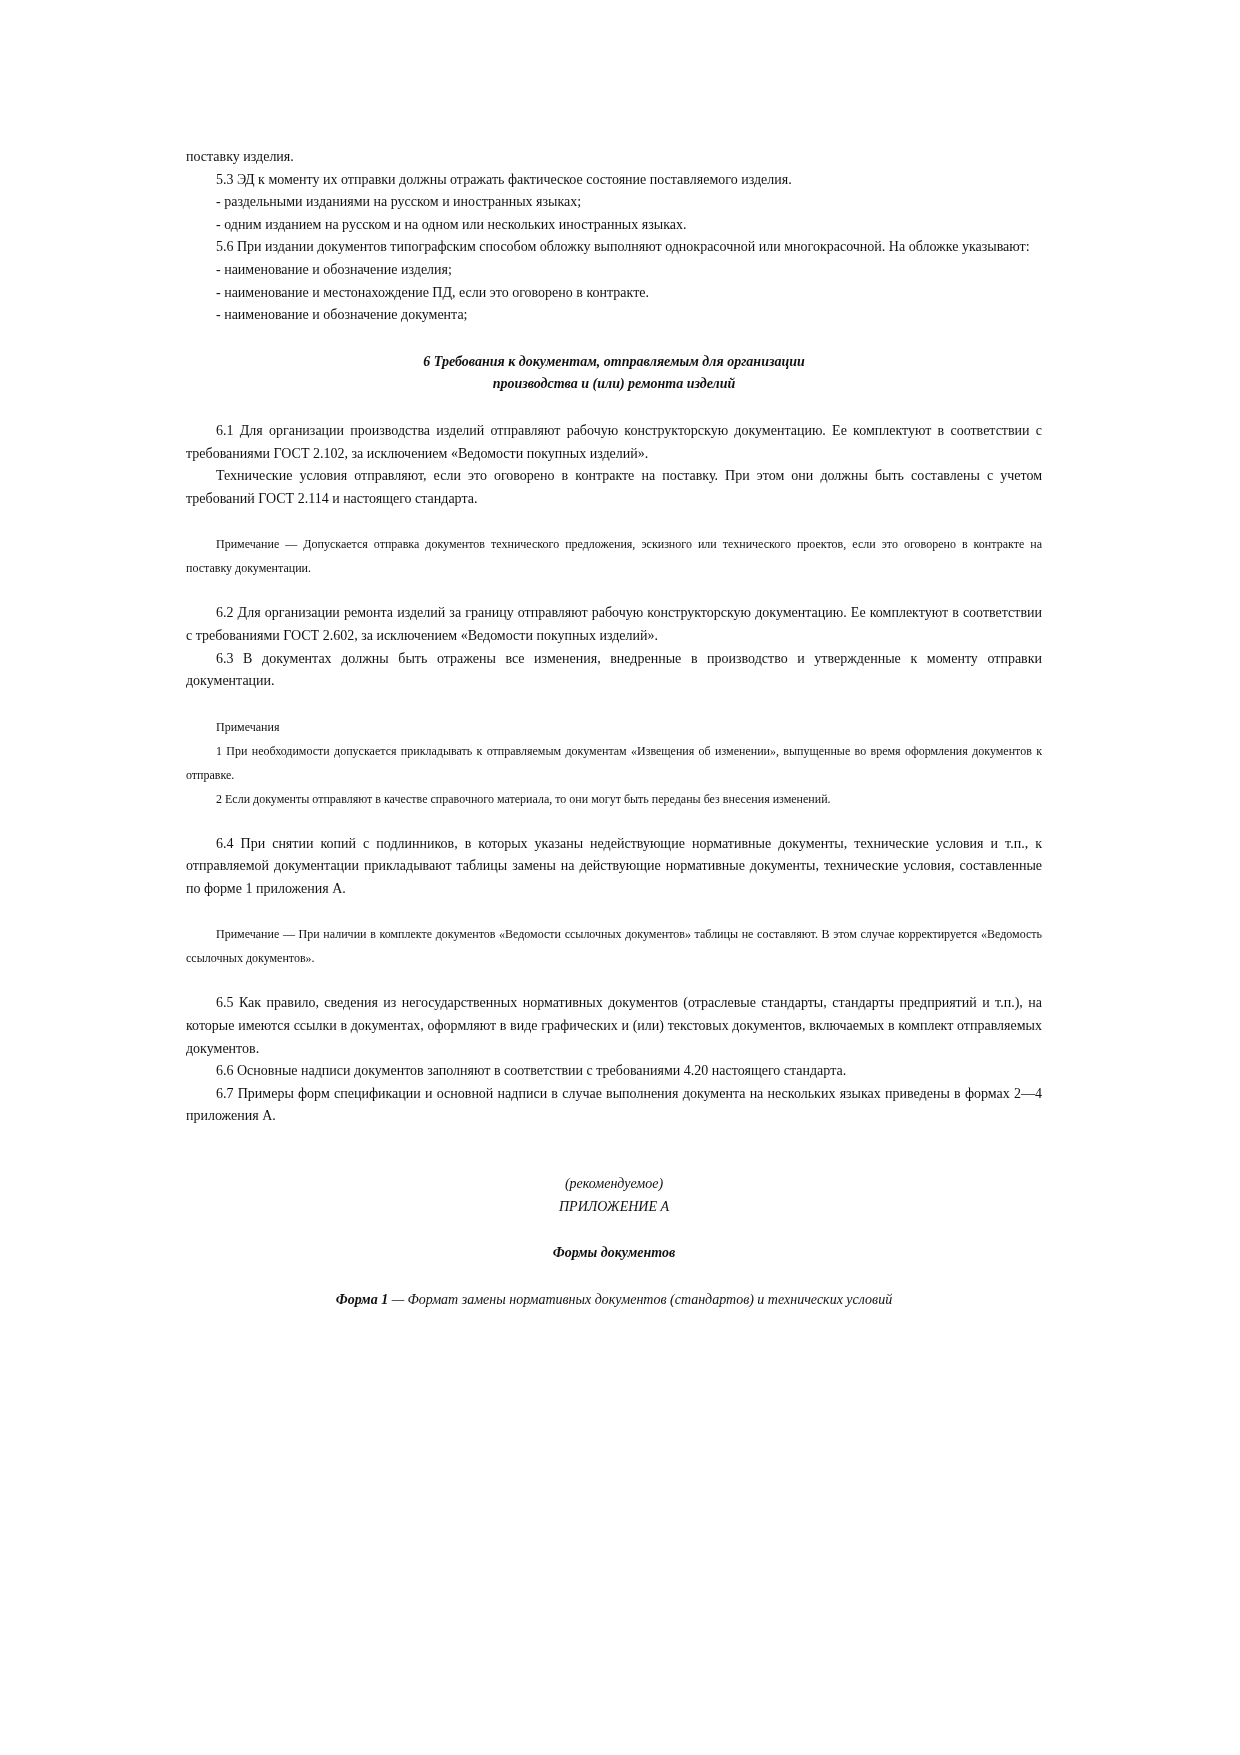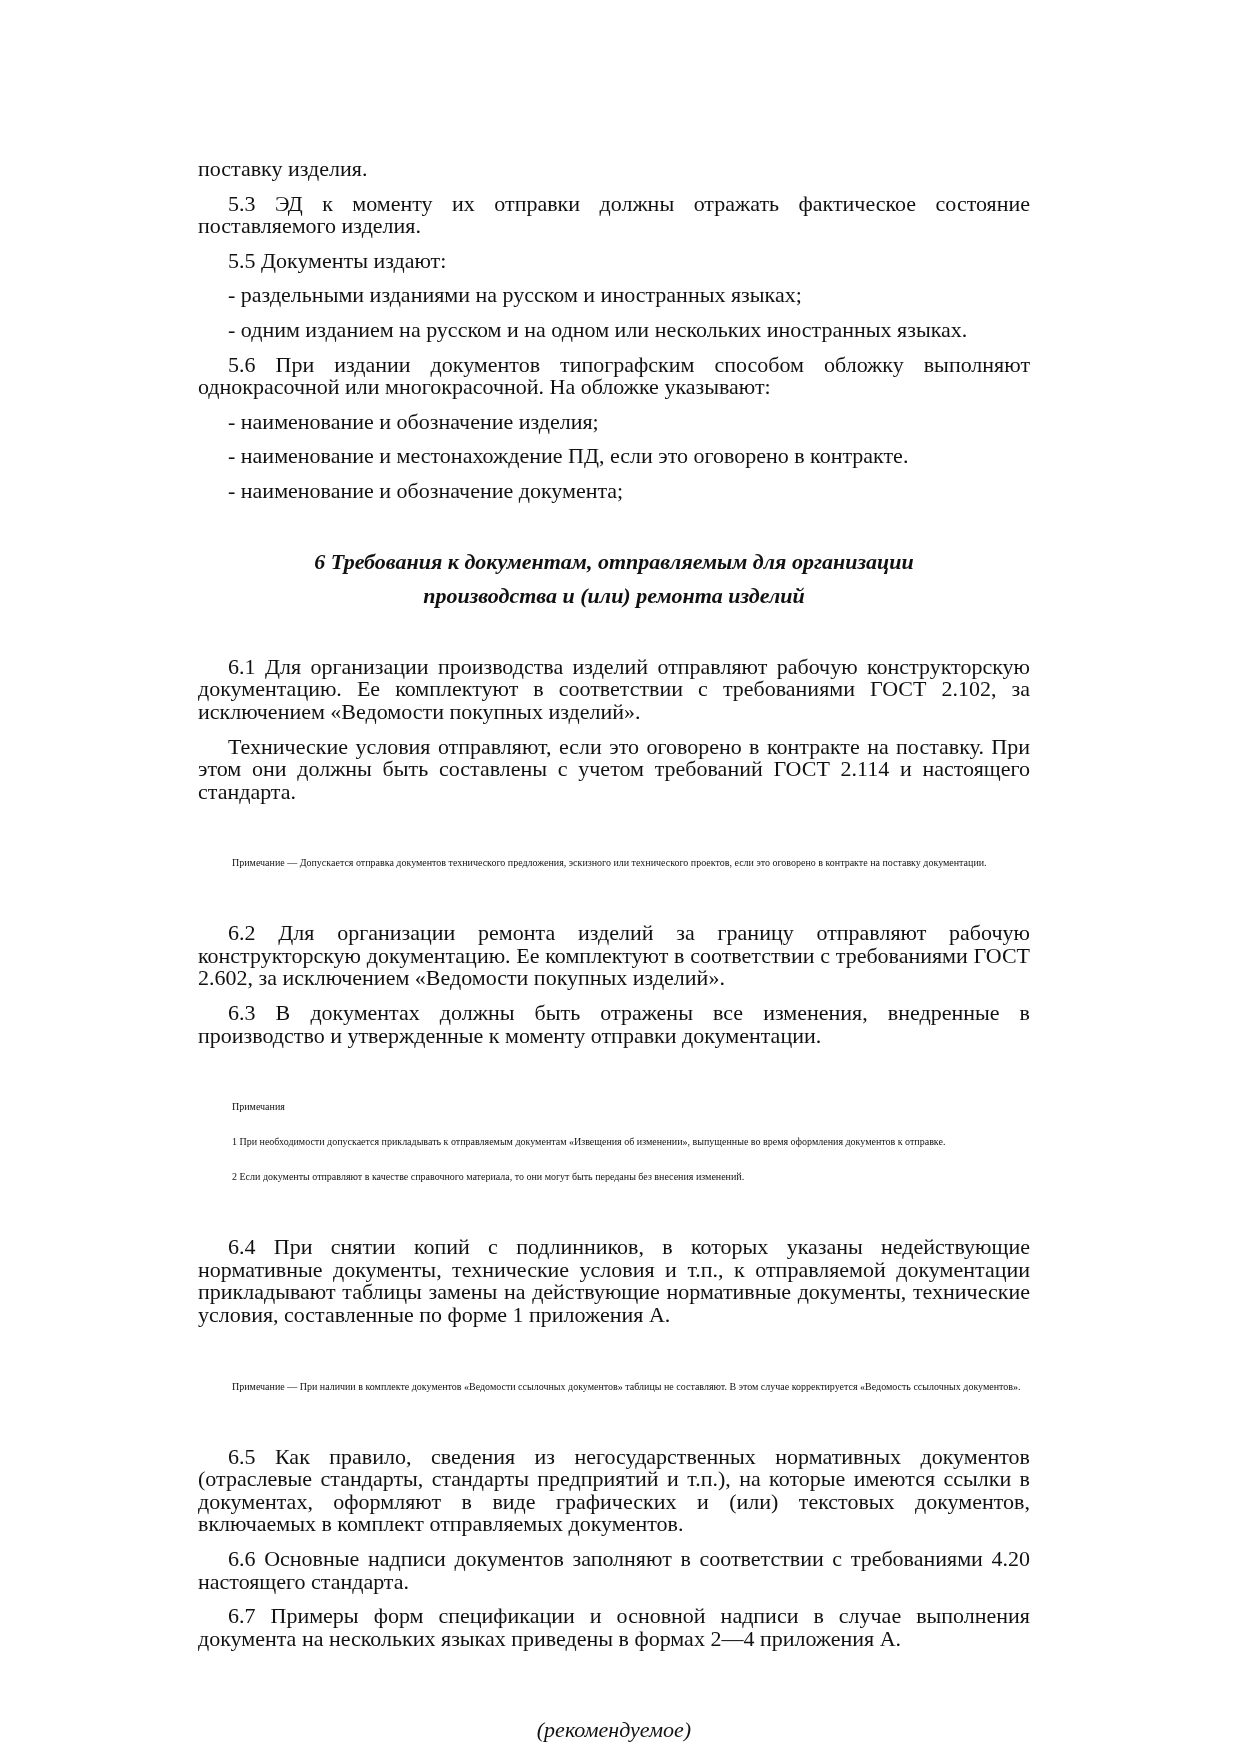--- a/index.html
+++ b/index.html
@@ -1,33 +1,32 @@
 <!DOCTYPE html>
 <html><head>
 <meta charset="utf-8">
 <style>
   html, body { margin:0; padding:0; background:#ffffff; }
   body { width:1240px; height:1755px; position:relative; overflow:hidden; }
   .page { position:absolute; left:186px; top:146px; width:856px; font-family:"Liberation Serif", serif; color:#111; }
-  .p { font-size:22px; line-height:22.6px; text-align:justify; margin:12px; }
+  .p { font-size:14px; line-height:22.6px; text-align:justify; margin:0; }
   .ind { text-indent:30px; }
-  .note { font-size:10px; line-height:19px; text-align:justify; margin:16px; }
+  .note { font-size:12px; line-height:24px; text-align:justify; margin:0; }
   .center { text-align:center; text-indent:0;font-style:italic; }
   .bold { font-weight:bold; }
   .gap-s { height:22px; }
   .gap-m { height:24px; }
 </style>
 </head>
 <body>
 
 <div class="page">
 
   <p class="p">поставку изделия.</p>
   <p class="p ind">5.3 ЭД к моменту их отправки должны отражать фактическое состояние поставляемого изделия.</p>
-  <p class="p ind">5.5 Документы издают:</p>
   <p class="p ind">- раздельными изданиями на русском и иностранных языках;</p>
   <p class="p ind">- одним изданием на русском и на одном или нескольких иностранных языках.</p>
   <p class="p ind">5.6 При издании документов типографским способом обложку выполняют однокрасочной или многокрасочной. На обложке указывают:</p>
   <p class="p ind">- наименование и обозначение изделия;</p>
   <p class="p ind">- наименование и местонахождение ПД, если это оговорено в контракте.</p>
   <p class="p ind">- наименование и обозначение документа;</p>
 
   <div class="gap-m"></div>
   <p class="p center bold">6 Требования к документам, отправляемым для организации</p>
   <p class="p center bold">производства и (или) ремонта изделий</p>

